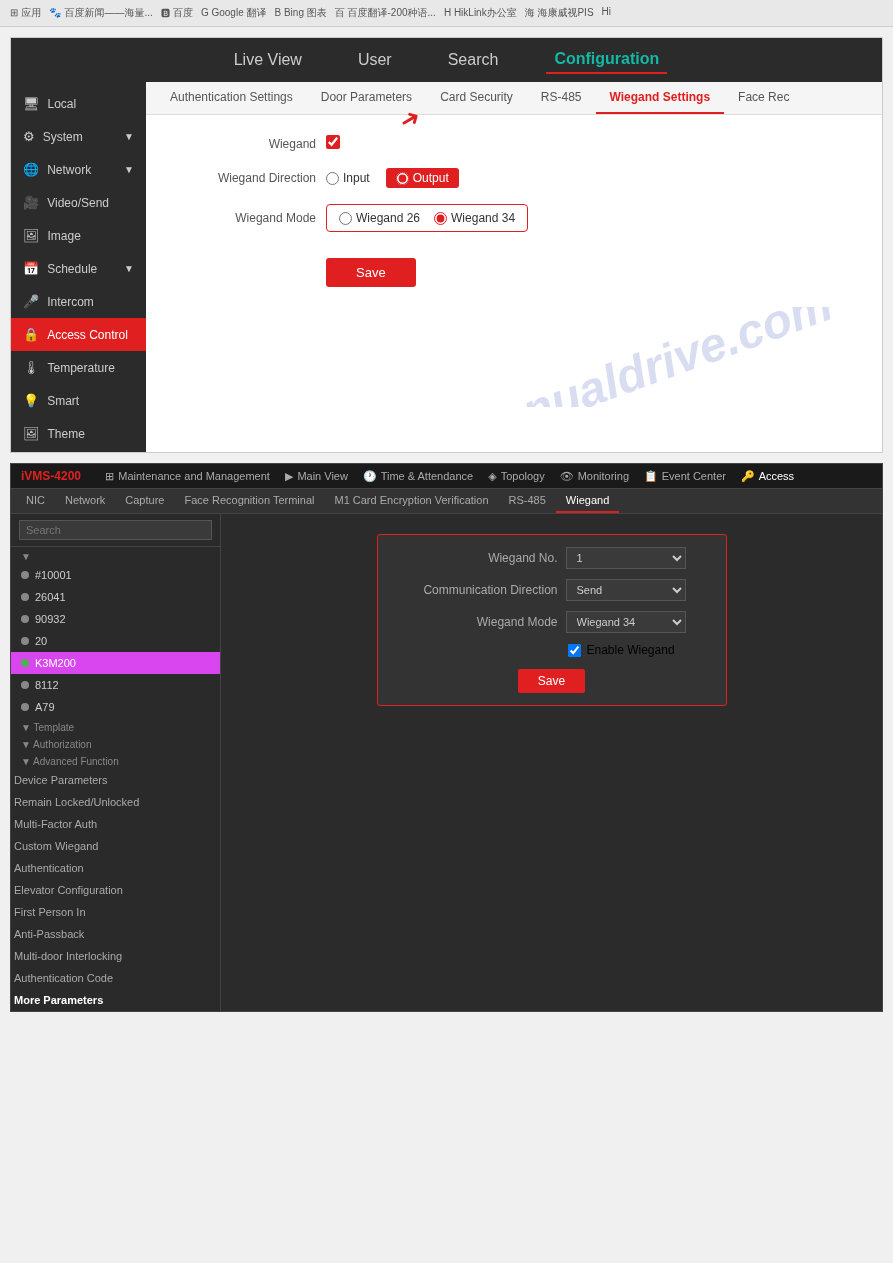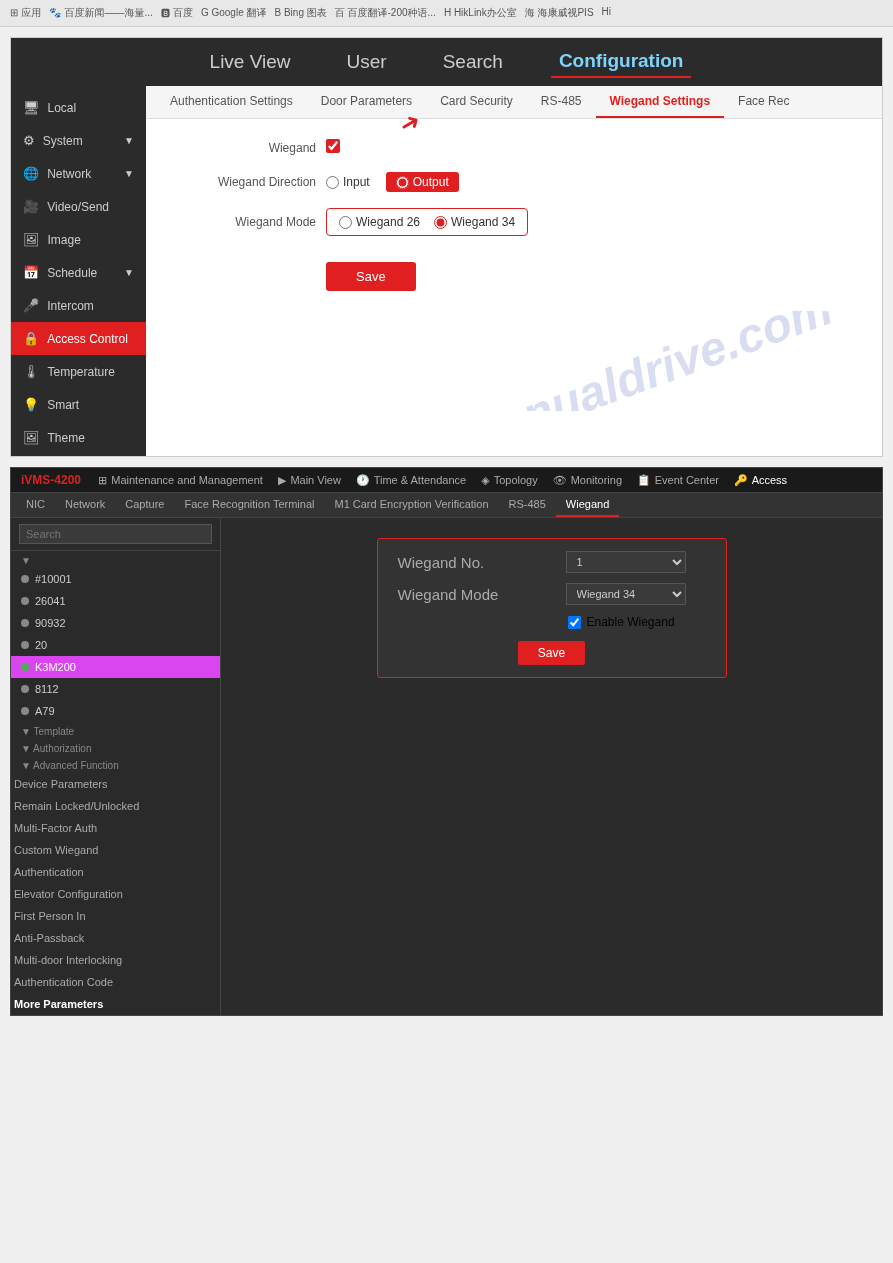--- a/index.html
+++ b/index.html
@@ -32,26 +32,26 @@
     .nav-bar {
       background: #2b2b2b;
       display: flex;
       align-items: center;
       justify-content: center;
       gap: 40px;
       padding: 8px 0;
     }
     .nav-bar .nav-item {
       color: #ccc;
-      font-size: 19px;
+      font-size: 16px;
       cursor: pointer;
       padding: 4px 8px;
     }
     .nav-bar .nav-item.active {
-      color: #7dd3fc;
+      color: #14b8a6;
       font-weight: bold;
       border-bottom: 2px solid #e02020;
     }
 
     
     .main-content {
       display: flex;
     }
 
     
@@ -192,21 +192,21 @@
       margin: 10px;
       border: 1px solid #444;
     }
 
     
     .ivms-header {
       background: #1a1a1a;
       display: flex;
       align-items: center;
       padding: 5px 10px;
-      gap: 17px;
+      gap: 24px;
       border-bottom: 1px solid #444;
     }
     .ivms-logo {
       color: #e02020;
       font-weight: bold;
       font-size: 12px;
     }
     .ivms-nav {
       display: flex;
       gap: 15px;
@@ -313,23 +313,23 @@
       margin: 10px auto;
     }
     .ivms-form-row {
       display: flex;
       align-items: center;
       margin-bottom: 10px;
       gap: 8px;
     }
     .ivms-form-label {
       color: #aaa;
-      font-size: 15px;
+      font-size: 12px;
       width: 160px;
-      text-align: left;
+      text-align: right;
     }
     .ivms-form-select {
       background: #3a3a3a;
       border: 1px solid #555;
       color: #ccc;
       padding: 3px 6px;
       font-size: 11px;
       width: 120px;
     }
     .ivms-checkbox-row {
@@ -575,20 +575,26 @@
     <div class="ivms-right">
       <div class="ivms-form">
 
         <div class="ivms-form-row">
           <div class="ivms-form-label">Wiegand No.</div>
           <select class="ivms-form-select">
             <option>1</option>
           </select>
         </div>
 
+        <div class="ivms-form-row">
+          <div class="ivms-form-label">Communication Direction</div>
+          <select class="ivms-form-select">
+            <option>Send</option>
+          </select>
+        </div>
 
         <div class="ivms-form-row">
           <div class="ivms-form-label">Wiegand Mode</div>
           <select class="ivms-form-select">
             <option>Wiegand 34</option>
           </select>
         </div>
 
         <div class="ivms-checkbox-row">
           <input type="checkbox" checked="" style="">

